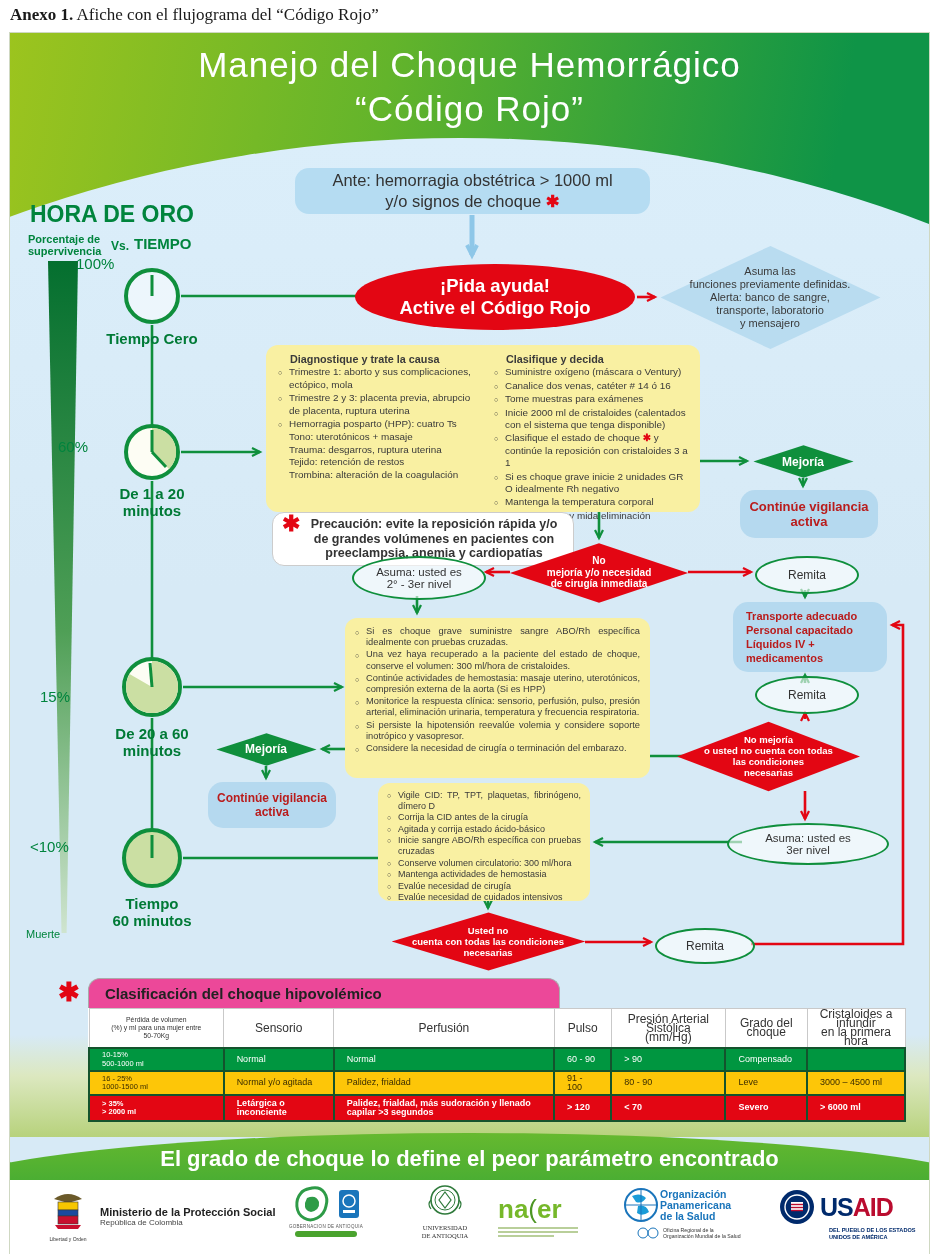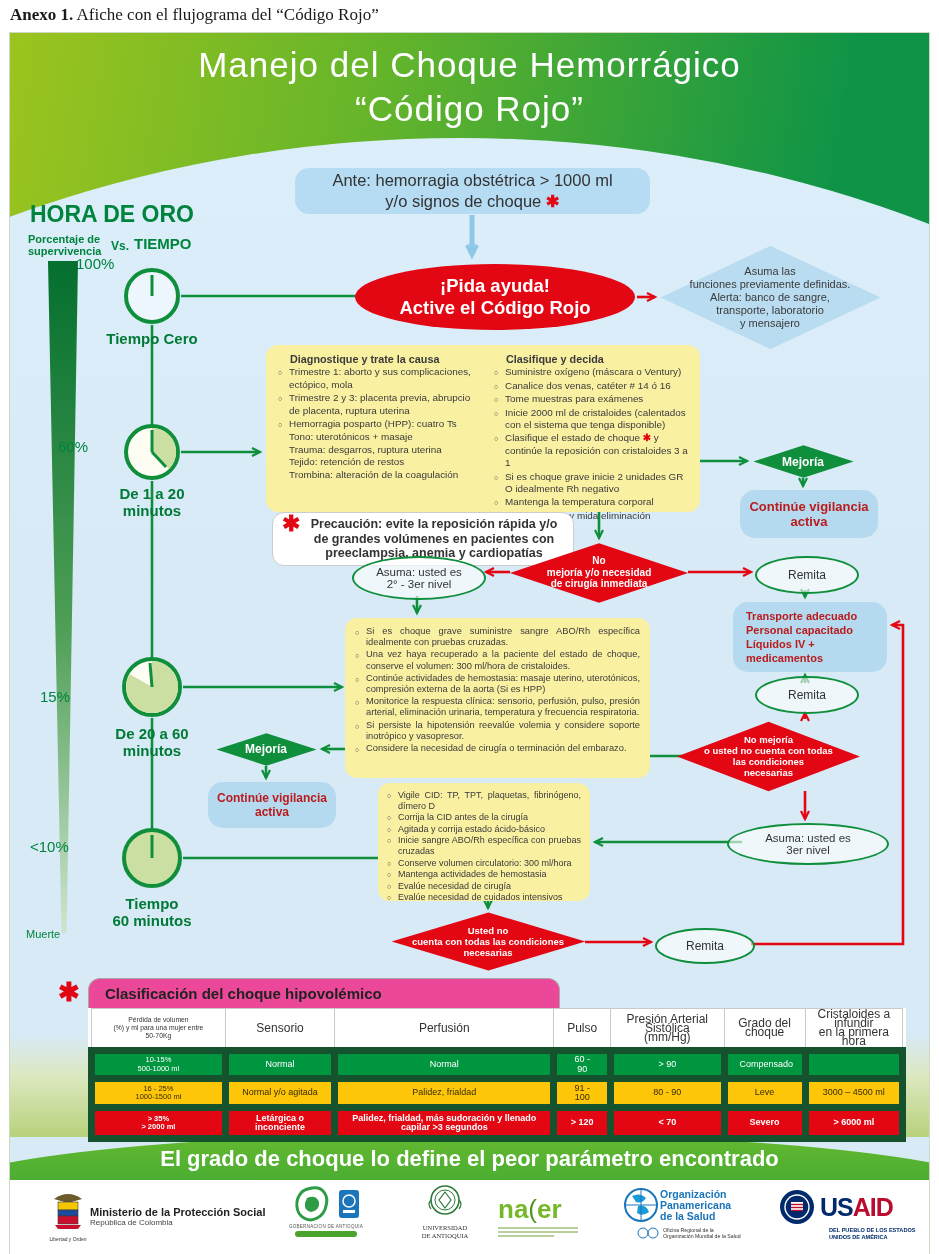--- a/index.html
+++ b/index.html
@@ -109,21 +109,21 @@
         border:1px solid #aaa;border-bottom:none;border-radius:12px 12px 0 0;z-index:3;
         display:flex;align-items:center;padding-left:16px;box-sizing:border-box;
         font-size:15px;font-weight:bold;color:#222;}
   .grass{position:absolute;left:0;top:1002px;width:919px;height:102px;z-index:1;
          background:linear-gradient(180deg,rgba(220,232,192,0) 0%,#dce8c0 40%,#b7d27c 100%);}
   table.shock{position:absolute;left:78px;top:975px;width:818px;border-collapse:collapse;
               z-index:3;table-layout:fixed;background:#fff;}
   table.shock th{border:1px solid #c9c9c9;font-size:12px;font-weight:normal;color:#333;
                  text-align:center;white-space:pre-line;padding:1px;height:31px;line-height:9px;}
   table.shock th:first-child{font-size:6.8px;line-height:8px;}
-  table.shock td{border:7px solid #14532d;font-size:9px;text-align:center;white-space:pre-line;
+  table.shock td{border:2px solid #14532d;font-size:9px;text-align:left;white-space:pre-line;
                  padding:0 12px;line-height:9.5px;}
   tr.rg td{background:#009640;color:#fff;height:21px;}
   tr.ry td{background:#fdc608;color:#3a2c00;height:22px;}
   tr.rr td{background:#e30613;color:#fff;height:24px;font-weight:bold;}
   tr.rg td:first-child,tr.ry td:first-child,tr.rr td:first-child{font-size:7.5px;line-height:8.5px;}
   
   .band{position:absolute;left:0;top:1100px;width:919px;height:47px;overflow:hidden;z-index:2;}
   .band .ell{position:absolute;left:-90px;top:0;width:1100px;height:130px;border-radius:50%;
              background:linear-gradient(180deg,#66b92f,#1b9a38);}
   .band .txt{position:absolute;left:0;top:13px;width:100%;text-align:center;color:#fff;
@@ -439,21 +439,21 @@
     </tbody>
       </table>
 
     <div class="band">
       <div class="ell"></div>
       <div class="txt">El grado de choque lo define el peor parámetro encontrado</div>
     </div>
 
     <div class="logos">
       <div class="lg lg-min">
-        <div style="display:flex;align-items:center;">
+        <div style="display:flex;align-items:center;gap:10px;">
           <div style="text-align:center;">
             <svg width="38" height="42">
               <path d="M5,9 Q19,-1 33,9 L19,13 Z" fill="#6b5a2a"></path>
               <rect x="9" y="12" width="20" height="8" fill="#f6c700" stroke="#3a3a3a" stroke-width=".6"></rect>
               <rect x="9" y="20" width="20" height="6" fill="#1b4a9e" stroke="#3a3a3a" stroke-width=".6"></rect>
               <rect x="9" y="26" width="20" height="8" fill="#c8102e" stroke="#3a3a3a" stroke-width=".6"></rect>
               <path d="M6,35 H32 L29,39 H9 Z" fill="#c8102e"></path>
             </svg>
             <div class="motto">Libertad y Orden</div>
           </div>

